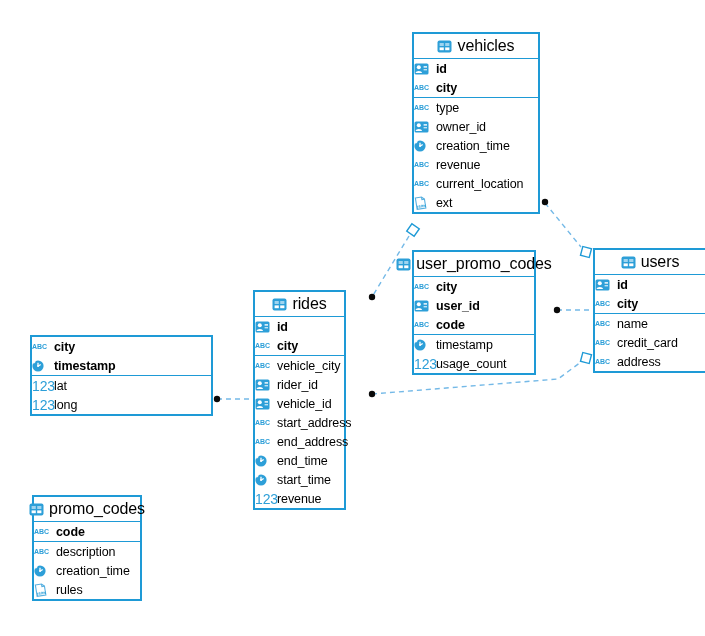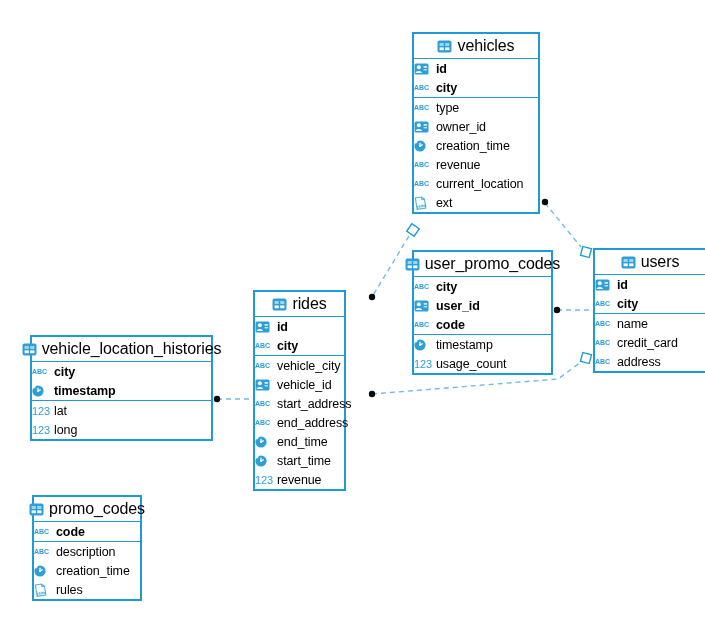--- a/index.html
+++ b/index.html
@@ -23,21 +23,21 @@
   }
   .h-icon{display:flex;align-items:center;}
   .t-section.fields{border-top:1.5px solid #1e9ad6;}
   .t-row{
     height:19px;display:flex;align-items:center;padding-left:0;gap:4px;
     font-size:12.5px;color:#000;white-space:nowrap;letter-spacing:-0.1px;
   }
   .t-row.key{font-weight:700;}
   .icon-cell{flex:0 0 18px;width:18px;display:flex;align-items:center;justify-content:flex-start;}
   .abc{color:#2d9fd8;font-size:7px;font-weight:700;letter-spacing:0;}
-  .n123{color:#2d9fd8;font-size:11px;}
+  .n123{color:#2d9fd8;font-size:14px;}
 </style>
 </head>
 <body>
 
 <div id="canvas">
   <svg id="rel-svg" width="705" height="636">
       <polyline points="409,236 372,297" class="rel-line"></polyline>
       <polyline points="545,203 581,247" class="rel-line"></polyline>
       <polyline points="557,310 592,310" class="rel-line"></polyline>
       <polyline points="372,394 558,379 581,362" class="rel-line"></polyline>
@@ -134,21 +134,21 @@
                 <path d="M2.2 1.2 h6.2 l2.6 2.6 v9 H2.2 z" fill="#fff" stroke="#58b0e0" stroke-width="1.1"></path>
                 <path d="M8.4 1.2 v2.6 h2.6" fill="none" stroke="#58b0e0" stroke-width="1.1"></path>
                 <text x="2.5" y="11.6" font-size="3.4" font-weight="bold" fill="#2d9fd8" font-family="DejaVu Sans, sans-serif">JSON</text>
               </g>
             </svg>
           </span>
           <span class="c-label">ext</span>
         </div>
       </div>
     </div>
-    <div class="table-card" style="left: 412px; top: 250px; width: 141px;">
+    <div class="table-card" style="left: 412px; top: 250px; width: 124px;">
       <div class="t-header">
         <span class="h-icon">
           <svg width="15" height="13" viewBox="0 0 15 13">
             <rect x="0.5" y="0.5" width="14" height="12" rx="2" fill="#2d9fd8"></rect>
             <rect x="2.6" y="3" width="4.2" height="3" fill="#9fd4ef"></rect>
             <rect x="8.2" y="3" width="4.2" height="3" fill="#9fd4ef"></rect>
             <rect x="2.6" y="7.4" width="4.2" height="2.8" fill="#fff"></rect>
             <rect x="8.2" y="7.4" width="4.2" height="2.8" fill="#fff"></rect>
           </svg>
         </span>
@@ -298,20 +298,32 @@
         <div class="t-row">
           <span class="icon-cell">
             <svg width="15" height="12" viewBox="0 0 15 12">
               <rect x="0.5" y="0.5" width="14" height="11" rx="1.6" fill="#2d9fd8"></rect>
               <circle cx="4.8" cy="4.2" r="2" fill="#fff"></circle>
               <path d="M1.6 10 C1.6 7.2 8 7.2 8 10 Z" fill="#fff"></path>
               <rect x="9.6" y="3.2" width="3.4" height="1.4" fill="#fff"></rect>
               <rect x="9.6" y="6" width="3.4" height="1.4" fill="#bfe3f5"></rect>
             </svg>
           </span>
+          <span class="c-label">rider_id</span>
+        </div>
+        <div class="t-row">
+          <span class="icon-cell">
+            <svg width="15" height="12" viewBox="0 0 15 12">
+              <rect x="0.5" y="0.5" width="14" height="11" rx="1.6" fill="#2d9fd8"></rect>
+              <circle cx="4.8" cy="4.2" r="2" fill="#fff"></circle>
+              <path d="M1.6 10 C1.6 7.2 8 7.2 8 10 Z" fill="#fff"></path>
+              <rect x="9.6" y="3.2" width="3.4" height="1.4" fill="#fff"></rect>
+              <rect x="9.6" y="6" width="3.4" height="1.4" fill="#bfe3f5"></rect>
+            </svg>
+          </span>
           <span class="c-label">vehicle_id</span>
         </div>
         <div class="t-row">
           <span class="icon-cell">
             <span class="abc">ABC</span>
           </span>
           <span class="c-label">start_address</span>
         </div>
         <div class="t-row">
           <span class="icon-cell">
@@ -345,32 +357,20 @@
         </div>
         <div class="t-row">
           <span class="icon-cell">
             <span class="n123">123</span>
           </span>
           <span class="c-label">revenue</span>
         </div>
       </div>
     </div>
     <div class="table-card" style="left: 30px; top: 335px; width: 183px;">
-      <div class="t-header">
-        <span class="h-icon">
-          <svg width="15" height="13" viewBox="0 0 15 13">
-            <rect x="0.5" y="0.5" width="14" height="12" rx="2" fill="#2d9fd8"></rect>
-            <rect x="2.6" y="3" width="4.2" height="3" fill="#9fd4ef"></rect>
-            <rect x="8.2" y="3" width="4.2" height="3" fill="#9fd4ef"></rect>
-            <rect x="2.6" y="7.4" width="4.2" height="2.8" fill="#fff"></rect>
-            <rect x="8.2" y="7.4" width="4.2" height="2.8" fill="#fff"></rect>
-          </svg>
-        </span>
-        <span>vehicle_location_histories</span>
-      </div>
       <div class="t-section keys">
         <div class="t-row key">
           <span class="icon-cell">
             <span class="abc">ABC</span>
           </span>
           <span class="c-label">city</span>
         </div>
         <div class="t-row key">
           <span class="icon-cell">
             <svg width="12" height="12" viewBox="0 0 12 12">

